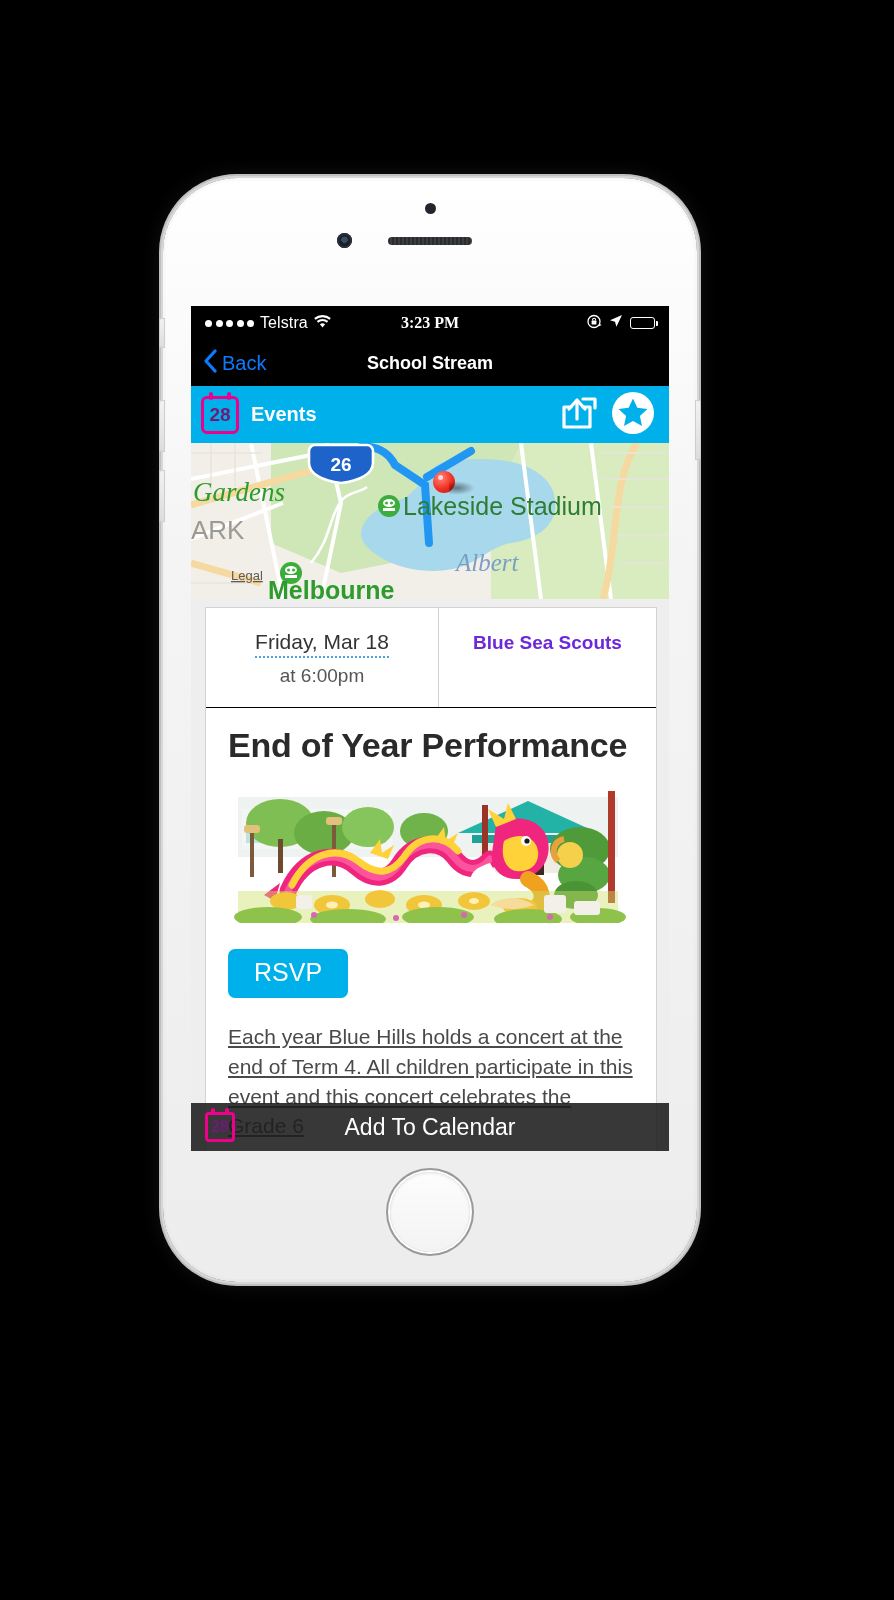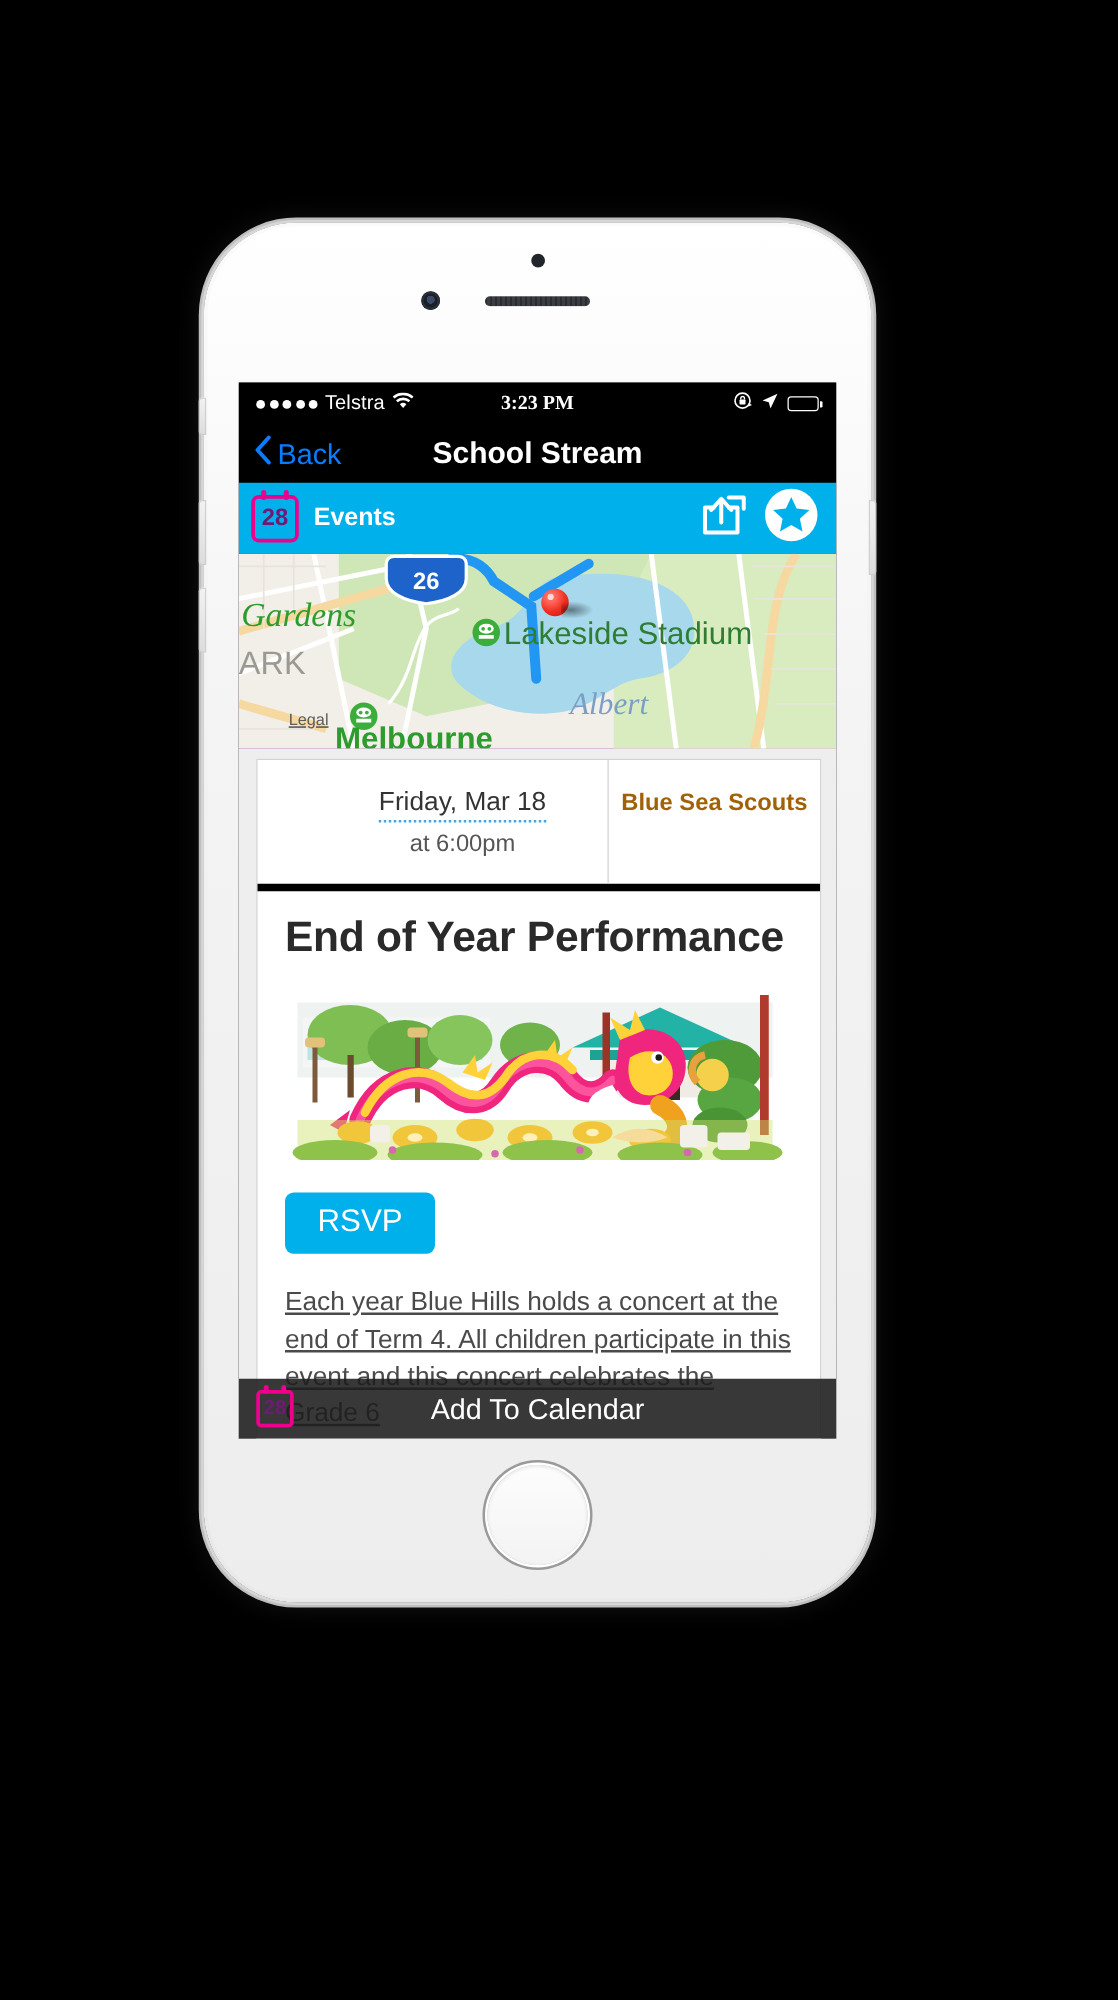--- a/index.html
+++ b/index.html
@@ -68,24 +68,24 @@
   #battery-shell{ width:25px; height:12px; border:1.6px solid #fff; border-radius:3px;
     position:relative; padding:1.4px; }
   #battery-shell::after{ content:""; position:absolute; right:-4px; top:3px;
     width:2px; height:5px; background:#fff; border-radius:0 1px 1px 0; }
   #battery-fill{ height:100%; background:#fff; border-radius:1px; }
 
   
   #nav-bar{ position:relative; height:46px; background:#000; color:#fff;
     display:flex; align-items:center; padding:0 12px; }
   #back-button{ display:flex; align-items:center; gap:5px; color:#0a7cff;
-    font-size:23px; cursor:pointer; }
+    font-size:20px; cursor:pointer; }
   #back-chevron{ display:block; }
   #nav-title{ position:absolute; left:0; right:0; text-align:center;
-    font-size:24px; font-weight:bold; pointer-events:none; }
+    font-size:18px; font-weight:bold; pointer-events:none; }
 
   
   #events-bar{ height:57px; background:#00b0ea; display:flex; align-items:center;
     padding:0 14px 0 10px; gap:12px; }
   .cal-icon{ position:relative; flex:0 0 auto; }
   .cal-icon .cal-body{ border:3px solid #ec008c; border-radius:6px; background:transparent;
      display:flex; align-items:center; justify-content:center;
      color:#701a75; font-weight:bold; }
   .cal-icon .cal-tab{ position:absolute; width:4px; background:#ec008c; border-radius:2px; top:-4px; }
   #events-cal-icon .cal-body{ width:38px; height:38px; font-size:19px; }
@@ -103,29 +103,29 @@
   #map-pin .dot{ position:absolute; left:5px; top:4px; width:5px; height:5px;
      border-radius:50%; background:#ffd9d5; }
   #map-pin .shadow{ position:absolute; left:16px; top:10px; width:26px; height:14px;
      background:radial-gradient(ellipse at 30% 50%, rgba(0,0,0,.45) 0%, rgba(0,0,0,0) 70%); }
 
   
   #content-scroll{ position:relative; height:552px; background:#eeeeee; overflow:hidden; }
   #content-card{ margin:8px 12px 0 14px; background:#fff;
      border:1px solid #d2d2d2; }
 
-  #info-row{ display:flex; border-bottom:6px solid #000000;padding-left:48px; }
+  #info-row{ display:flex; border-bottom:1px solid #000000; }
   #date-cell{ flex:0 0 233px; border-right:1px solid #d2d2d2;
      padding:22px 10px 20px; text-align:center; }
   #event-date{ font-size:21px; color:#333; display:inline-block;
      border-bottom:2px dotted #4aa3df; padding-bottom:2px; cursor:pointer; }
   #event-time{ font-size:19px; color:#555; margin-top:7px; }
   #org-cell{ flex:1; display:flex; align-items:flex-start; justify-content:center;
      padding:24px 8px; }
-  #org-name{ font-size:19px; font-weight:bold; color:#a16207; text-align:center; }
+  #org-name{ font-size:19px; font-weight:bold; color:#6d28d9; text-align:center; }
 
   #detail-body{ padding:18px 22px 26px; }
   #event-title{ font-size:34px; font-weight:bold; color:#2a2a2a; letter-spacing:-.2px; }
 
   #event-image{ margin:18px 0 0; width:400px; height:140px; display:block;
      border-radius:1px; overflow:hidden; }
 
   #rsvp-button{ margin-top:26px; display:inline-block; background:#00b0ea;
      color:#fff; font-size:25px; border-radius:7px; padding:9px 26px 11px; cursor:pointer; }
 

